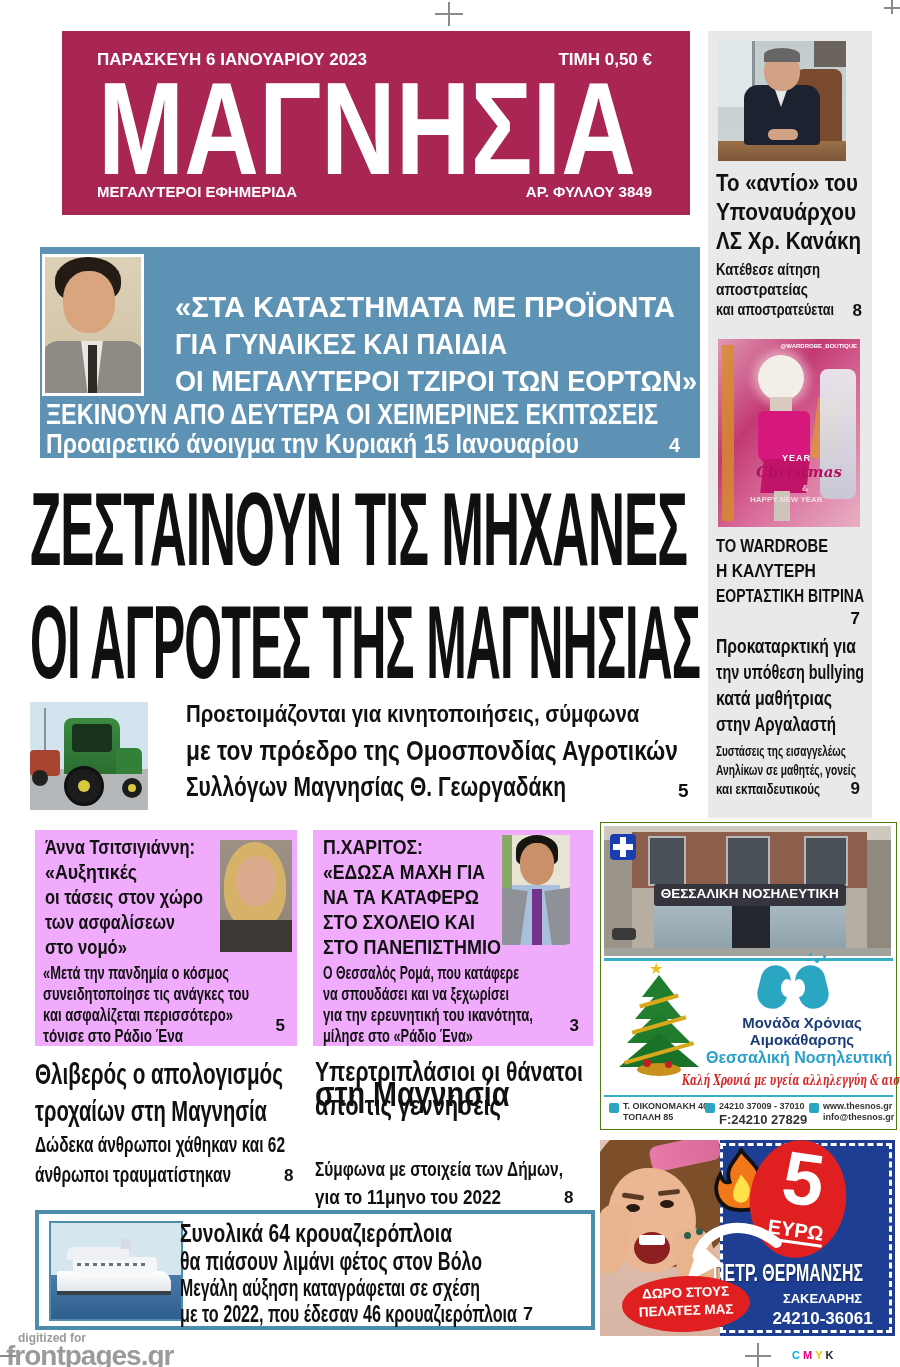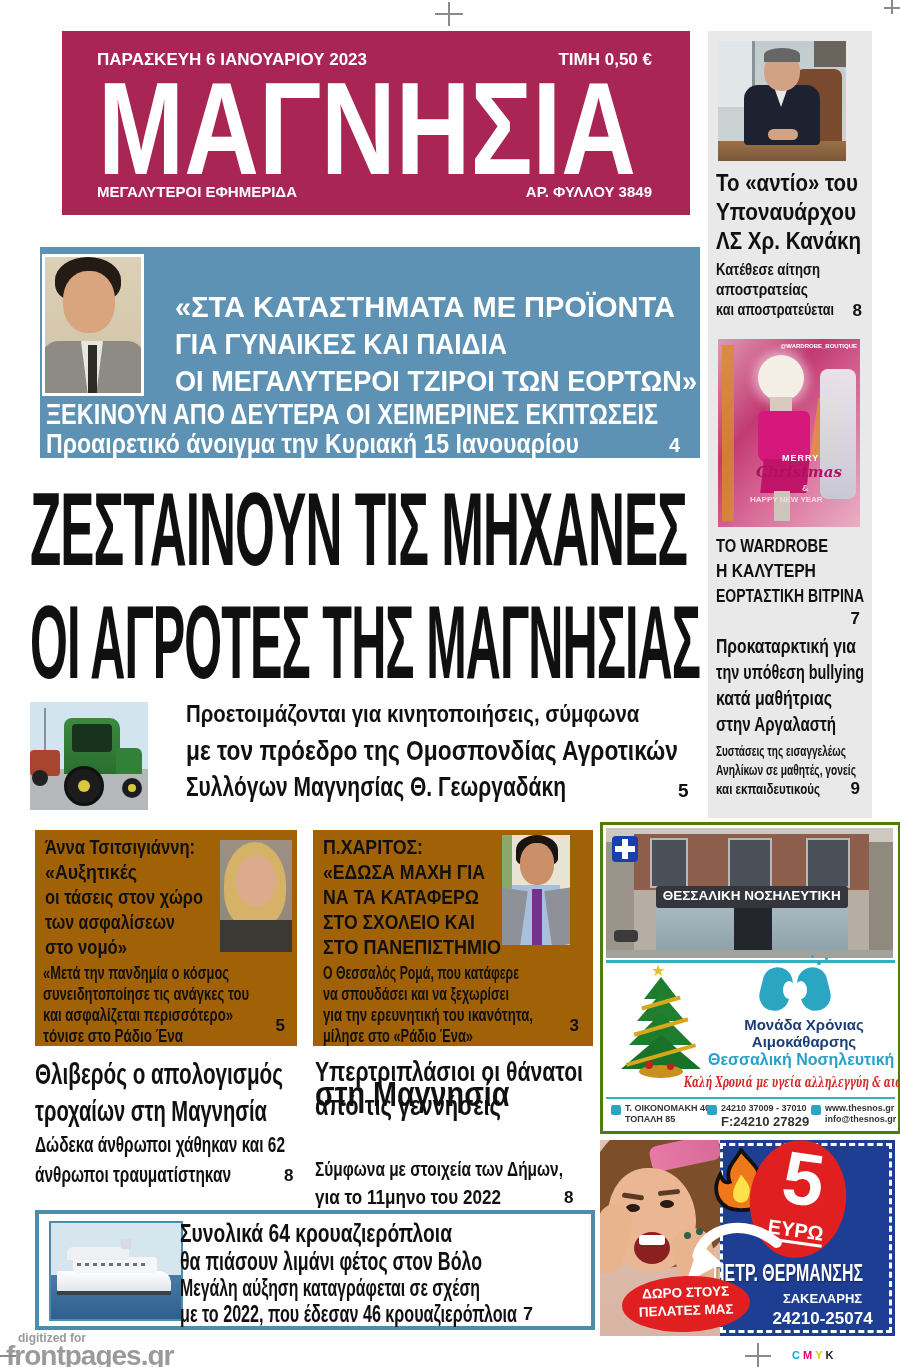--- a/index.html
+++ b/index.html
@@ -10,22 +10,22 @@
   .fit{display:inline-block;white-space:nowrap;transform-origin:left top}
   .fitc{transform-origin:center top}
   .b{font-weight:bold}
   .w{color:#fff}
   .blk{color:#101010}
   .ph{position:absolute;overflow:hidden}
   .ph > div{position:absolute}
   .mast{position:absolute;left:62px;top:31px;width:628px;height:184px;background:#a82554}
   .panel{position:absolute;left:708px;top:31px;width:164px;height:787px;background:#e9e9e9}
   .lead{position:absolute;left:40px;top:247px;width:660px;height:211px;background:#5d92b4}
-  .gbox{position:absolute;background:#a16207}
-  .clinic{position:absolute;left:600px;top:822px;width:295px;height:306px;background:#fff;border:3px solid #4d7c0f}
+  .gbox{position:absolute;background:#f0abfc}
+  .clinic{position:absolute;left:600px;top:822px;width:295px;height:306px;background:#fff;border:1px solid #4d7c0f}
   .cruise{position:absolute;left:35px;top:1210px;width:552px;height:112px;background:#fff;border:4px solid #4e8cab}
   .coupon{position:absolute;left:600px;top:1140px;width:295px;height:196px;background:#1d3e92;overflow:hidden}
   .tealbar{position:absolute;background:#35aec6}
   .mark{position:absolute;background:#8a8a8a}
   .pgno{position:absolute;font-weight:bold;color:#101010}
   .tri{position:absolute;width:0;height:0}
 </style>
 </head>
 <body>
 
@@ -70,21 +70,21 @@
     <div class="ph" style="left:10px;top:308px;width:142px;height:188px;background:linear-gradient(130deg,#e098b4,#c23a72 35%,#d86a98 60%,#e8b0c4)">
       <div style="left:4px;top:6px;width:12px;height:176px;background:#d88c2c;opacity:.8"></div>
       <div style="left:96px;top:60px;width:26px;height:60px;background:#e09a30;opacity:.7;transform:rotate(8deg)"></div>
       <div style="left:102px;top:30px;width:36px;height:130px;background:linear-gradient(#eceef2,#c8ccd8);border-radius:8px;opacity:.92"></div>
       <div style="left:40px;top:16px;width:46px;height:46px;background:#f4efe6;border-radius:50%;box-shadow:0 0 10px 5px rgba(255,255,255,.45)"></div>
       <div style="left:52px;top:58px;width:22px;height:18px;background:#d8cabe"></div>
       <div style="left:40px;top:72px;width:52px;height:52px;background:#d6187c;border-radius:6px 6px 10px 10px"></div>
       <div style="left:44px;top:120px;width:46px;height:34px;background:#c01468;transform:skewX(-6deg)"></div>
       <div style="left:56px;top:152px;width:16px;height:30px;background:#cfc4ba"></div>
       <div class="b" style="right:3px;top:4px;font-size:6px;color:#fff">@WARDROBE_BOUTIQUE</div>
-      <div class="b" style="left:64px;top:114px;font-size:9px;color:#fff;letter-spacing:1px">MERRY</div>
+      <div class="b" style="left:64px;top:114px;font-size:9px;color:#fff;letter-spacing:1px">YEAR</div>
       <div class="b" style="left:38px;top:124px;font-size:15px;color:#b01060;font-family:'DejaVu Serif',serif;font-style:italic">Christmas</div>
       <div class="b" style="left:84px;top:144px;font-size:9px;color:#e8d0d8">&amp;</div>
       <div class="b" style="left:32px;top:156px;font-size:8px;color:#f0dce4">HAPPY NEW YEAR</div>
     </div>
 
     <div class="ln b blk" style="left:8px;top:505px;font-size:19px"><span class="fit" style="transform: scale(0.776346, 1);">ΤΟ WARDROBE</span></div>
     <div class="ln b blk" style="left:8px;top:530px;font-size:19px"><span class="fit" style="transform: scale(0.828157, 1);">Η ΚΑΛΥΤΕΡΗ</span></div>
     <div class="ln b blk" style="left:8px;top:555px;font-size:19px"><span class="fit" style="transform: scale(0.73609, 1);">ΕΟΡΤΑΣΤΙΚΗ ΒΙΤΡΙΝΑ</span></div>
     <div class="pgno" style="right:12px;top:578px;font-size:17px">7</div>
 
@@ -299,21 +299,21 @@
 
     <div class="abs" style="left:58px;top:82px;width:130px;height:80px">
       <svg viewBox="0 0 130 85" width="130" height="80">
         <path d="M122 22 C88 -6 46 6 38 36" fill="none" stroke="#fff" stroke-width="11" stroke-linecap="round"></path>
         <path d="M40 22 L26 64 L64 44 Z" fill="#fff"></path>
       </svg>
     </div>
 
     <div class="ln b w" style="left:113px;top:120px;font-size:24px;text-shadow:1px 1px 2px rgba(0,0,0,.45)"><span class="fit" style="transform: scale(0.664452, 1);">ΠΕΤΡ. ΘΕΡΜΑΝΣΗΣ</span></div>
     <div class="ln b w" style="left:150px;top:152px;width:145px;text-align:center;font-size:13px">ΣΑΚΕΛΑΡΗΣ</div>
-    <div class="ln b w" style="left:150px;top:170px;width:145px;text-align:center;font-size:17px">24210-25074</div>
+    <div class="ln b w" style="left:150px;top:170px;width:145px;text-align:center;font-size:17px">24210-36061</div>
 
     <div class="abs" style="left:22px;top:136px;width:128px;height:56px;background:#e02020;border-radius:50%;transform:rotate(-2deg)">
       <div class="ln b w" style="left:0;top:10px;width:128px;text-align:center;font-size:13.5px">ΔΩΡΟ ΣΤΟΥΣ</div>
       <div class="ln b w" style="left:0;top:28px;width:128px;text-align:center;font-size:13.5px">ΠΕΛΑΤΕΣ ΜΑΣ</div>
     </div>
   </div>
 
   <div class="ln b" style="left:18px;top:1332px;font-size:12px;color:#9a9a9a">digitized for</div>
   <div class="ln b" style="left:6px;top:1341px;font-size:28px;color:#9a9a9a;letter-spacing:-1px">frontpages.gr</div>
   <div class="mark" style="left:0;top:1355px;width:16px;height:2px"></div>

